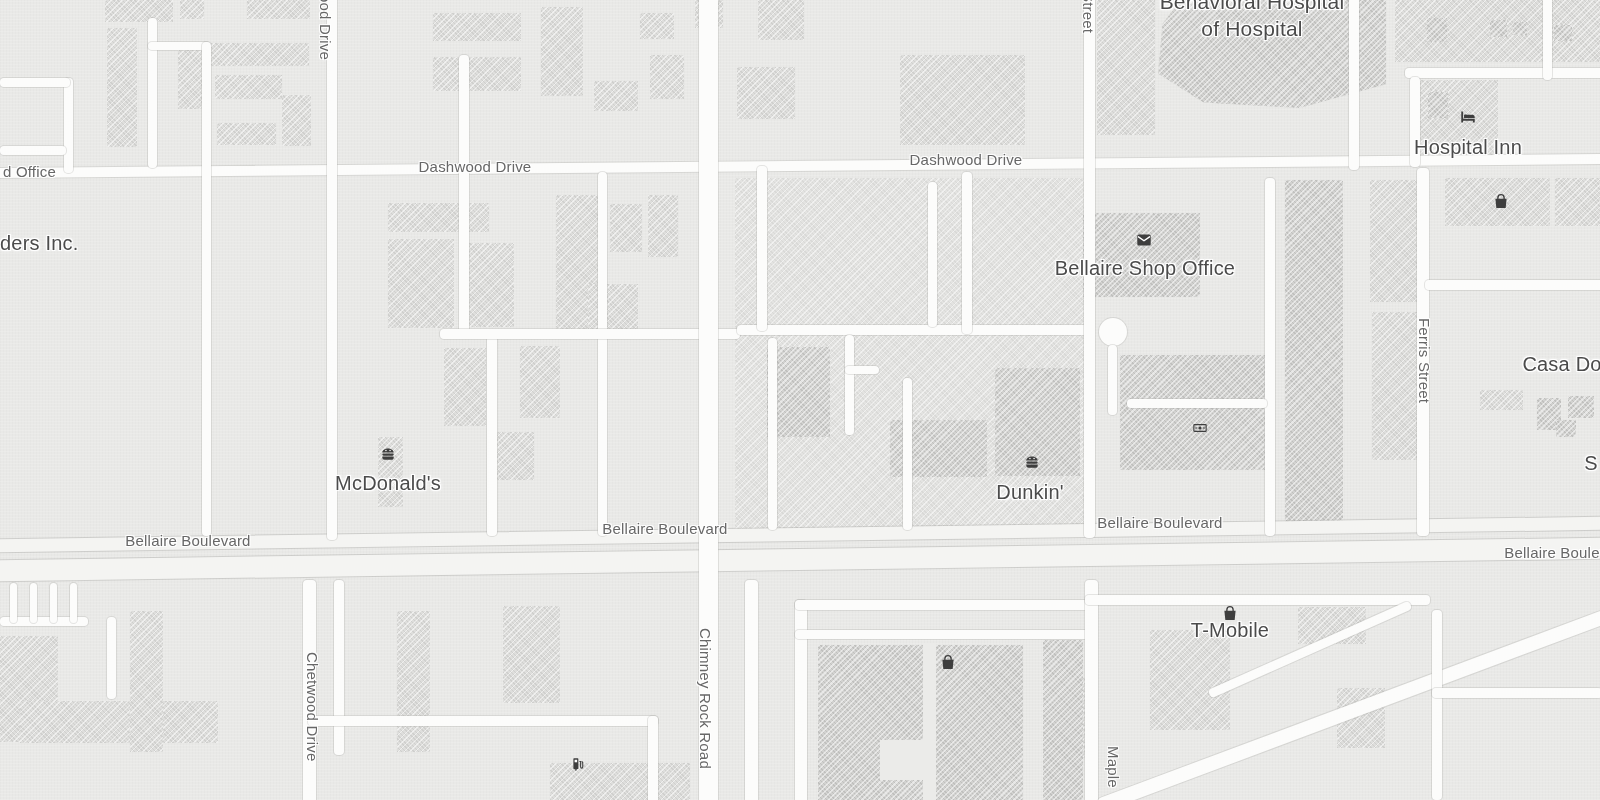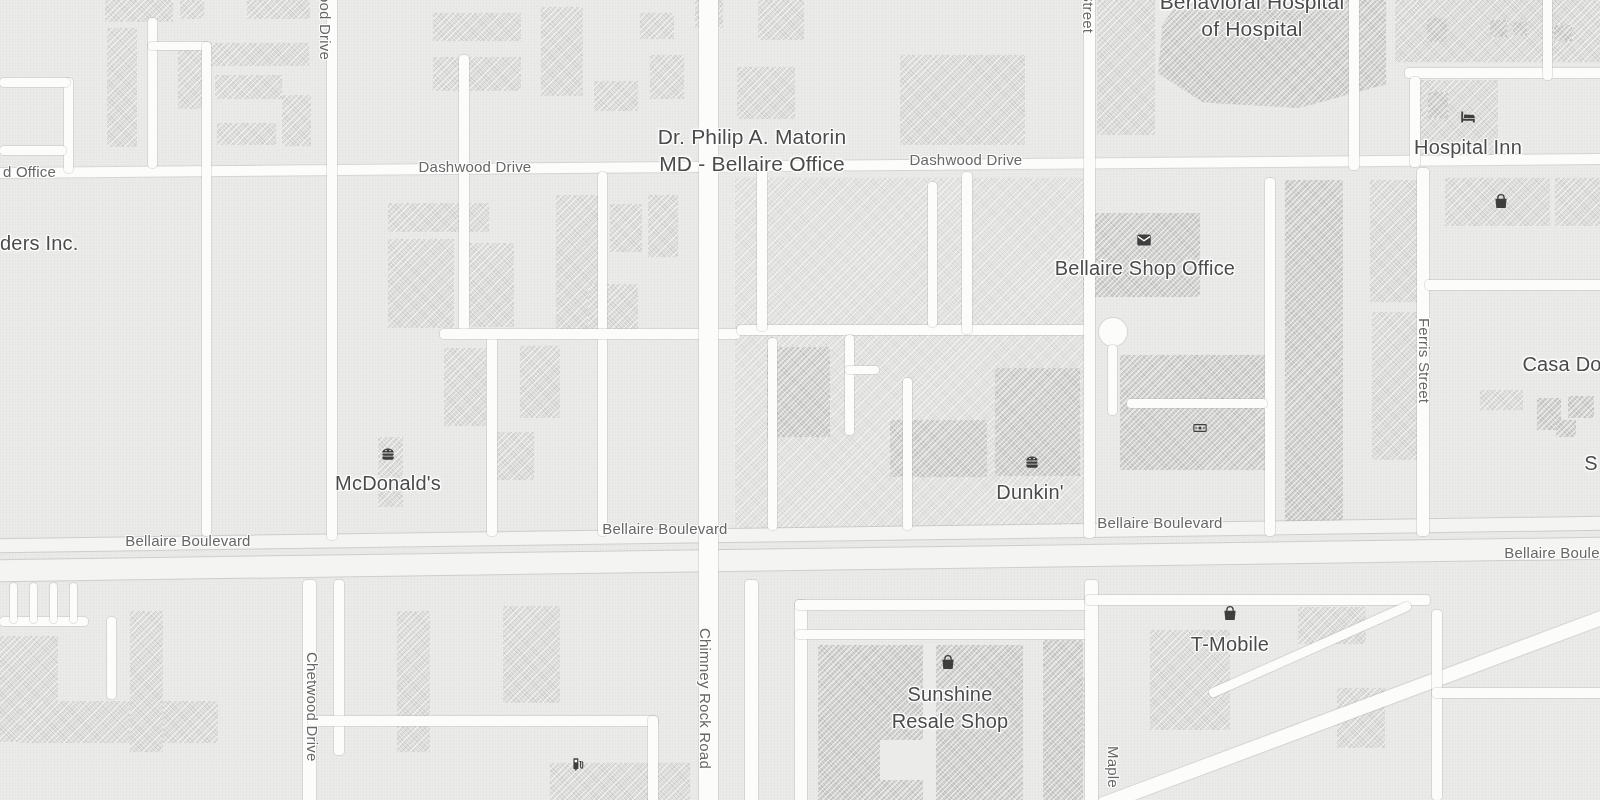--- a/index.html
+++ b/index.html
@@ -186,24 +186,20 @@
     <div class="rlabel" style="left: 188px; top: 540px;">Bellaire Boulevard</div>
     <div class="rlabel" style="left: 665px; top: 528px;">Bellaire Boulevard</div>
     <div class="rlabel" style="left: 1160px; top: 522px;">Bellaire Boulevard</div>
     <div class="rlabel" style="left: 1567px; top: 552px;">Bellaire Boulevard</div>
     <div class="rlabel vert" style="left: 325px; top: -6px;">ood Drive</div>
     <div class="rlabel vert" style="left: 1088px; top: -8px;">Street</div>
     <div class="rlabel vert" style="left: 1424px; top: 318px;">Ferris Street</div>
     <div class="rlabel vert" style="left: 312px; top: 652px;">Chetwood Drive</div>
     <div class="rlabel vert" style="left: 705px; top: 628px;">Chimney Rock Road</div>
     <div class="rlabel vert" style="left: 1113px; top: 746px;">Maple</div>
-    <div class="plabel" style="font-size: 21px; left: 752px; top: 123px;">
-      <div>Dr. Philip A. Matorin</div>
-      <div>MD - Bellaire Office</div>
-    </div>
     <div class="plabel" style="font-size: 21px; left: 1252px; top: -12px;">
       <div>Behavioral Hospital</div>
       <div>of Hospital</div>
     </div>
     <div class="poi-icon" style="left: 1144px; top: 240px;">
       <svg viewBox="0 0 24 24">
         <rect x="3.5" y="5" width="17" height="14" rx="2" fill="currentColor"></rect>
         <path d="M5 8l7 5 7-5" stroke="#fff" stroke-width="1.8" fill="none" stroke-linecap="round" stroke-linejoin="round"></path>
       </svg>
     </div>
@@ -247,30 +243,26 @@
       </svg>
     </div>
     <div class="plabel" style="left: 1030px; top: 479px;">
       <div>Dunkin'</div>
     </div>
     <div class="poi-icon" style="left: 948px; top: 662px;">
       <svg viewBox="0 0 24 24" fill="currentColor">
         <path d="M7.2 9.2V7.9a4.8 4.8 0 0 1 9.6 0v1.3h2.3l-1.2 11.6H6.1L4.9 9.2h2.3zm1.7 0h6.2V7.9a3.1 3.1 0 0 0-6.2 0v1.3z"></path>
       </svg>
     </div>
-    <div class="plabel" style="left: 950px; top: 681px;">
-      <div>Sunshine</div>
-      <div>Resale Shop</div>
-    </div>
     <div class="poi-icon" style="left: 1230px; top: 613px;">
       <svg viewBox="0 0 24 24" fill="currentColor">
         <path d="M7.2 9.2V7.9a4.8 4.8 0 0 1 9.6 0v1.3h2.3l-1.2 11.6H6.1L4.9 9.2h2.3zm1.7 0h6.2V7.9a3.1 3.1 0 0 0-6.2 0v1.3z"></path>
       </svg>
     </div>
-    <div class="plabel" style="left: 1230px; top: 631px; text-align: right;">
+    <div class="plabel" style="left: 1230px; top: 617px; text-align: right;">
       <div>T-Mobile</div>
     </div>
     <div class="plabel" style="left: 1562px; top: 351px;">
       <div>Casa Do</div>
     </div>
     <div class="plabel leftal" style="left: 0px; top: 230px;">
       <div>ders Inc.</div>
     </div>
     <div class="plabel" style="left: 1591px; top: 450px;">
       <div>S</div>

